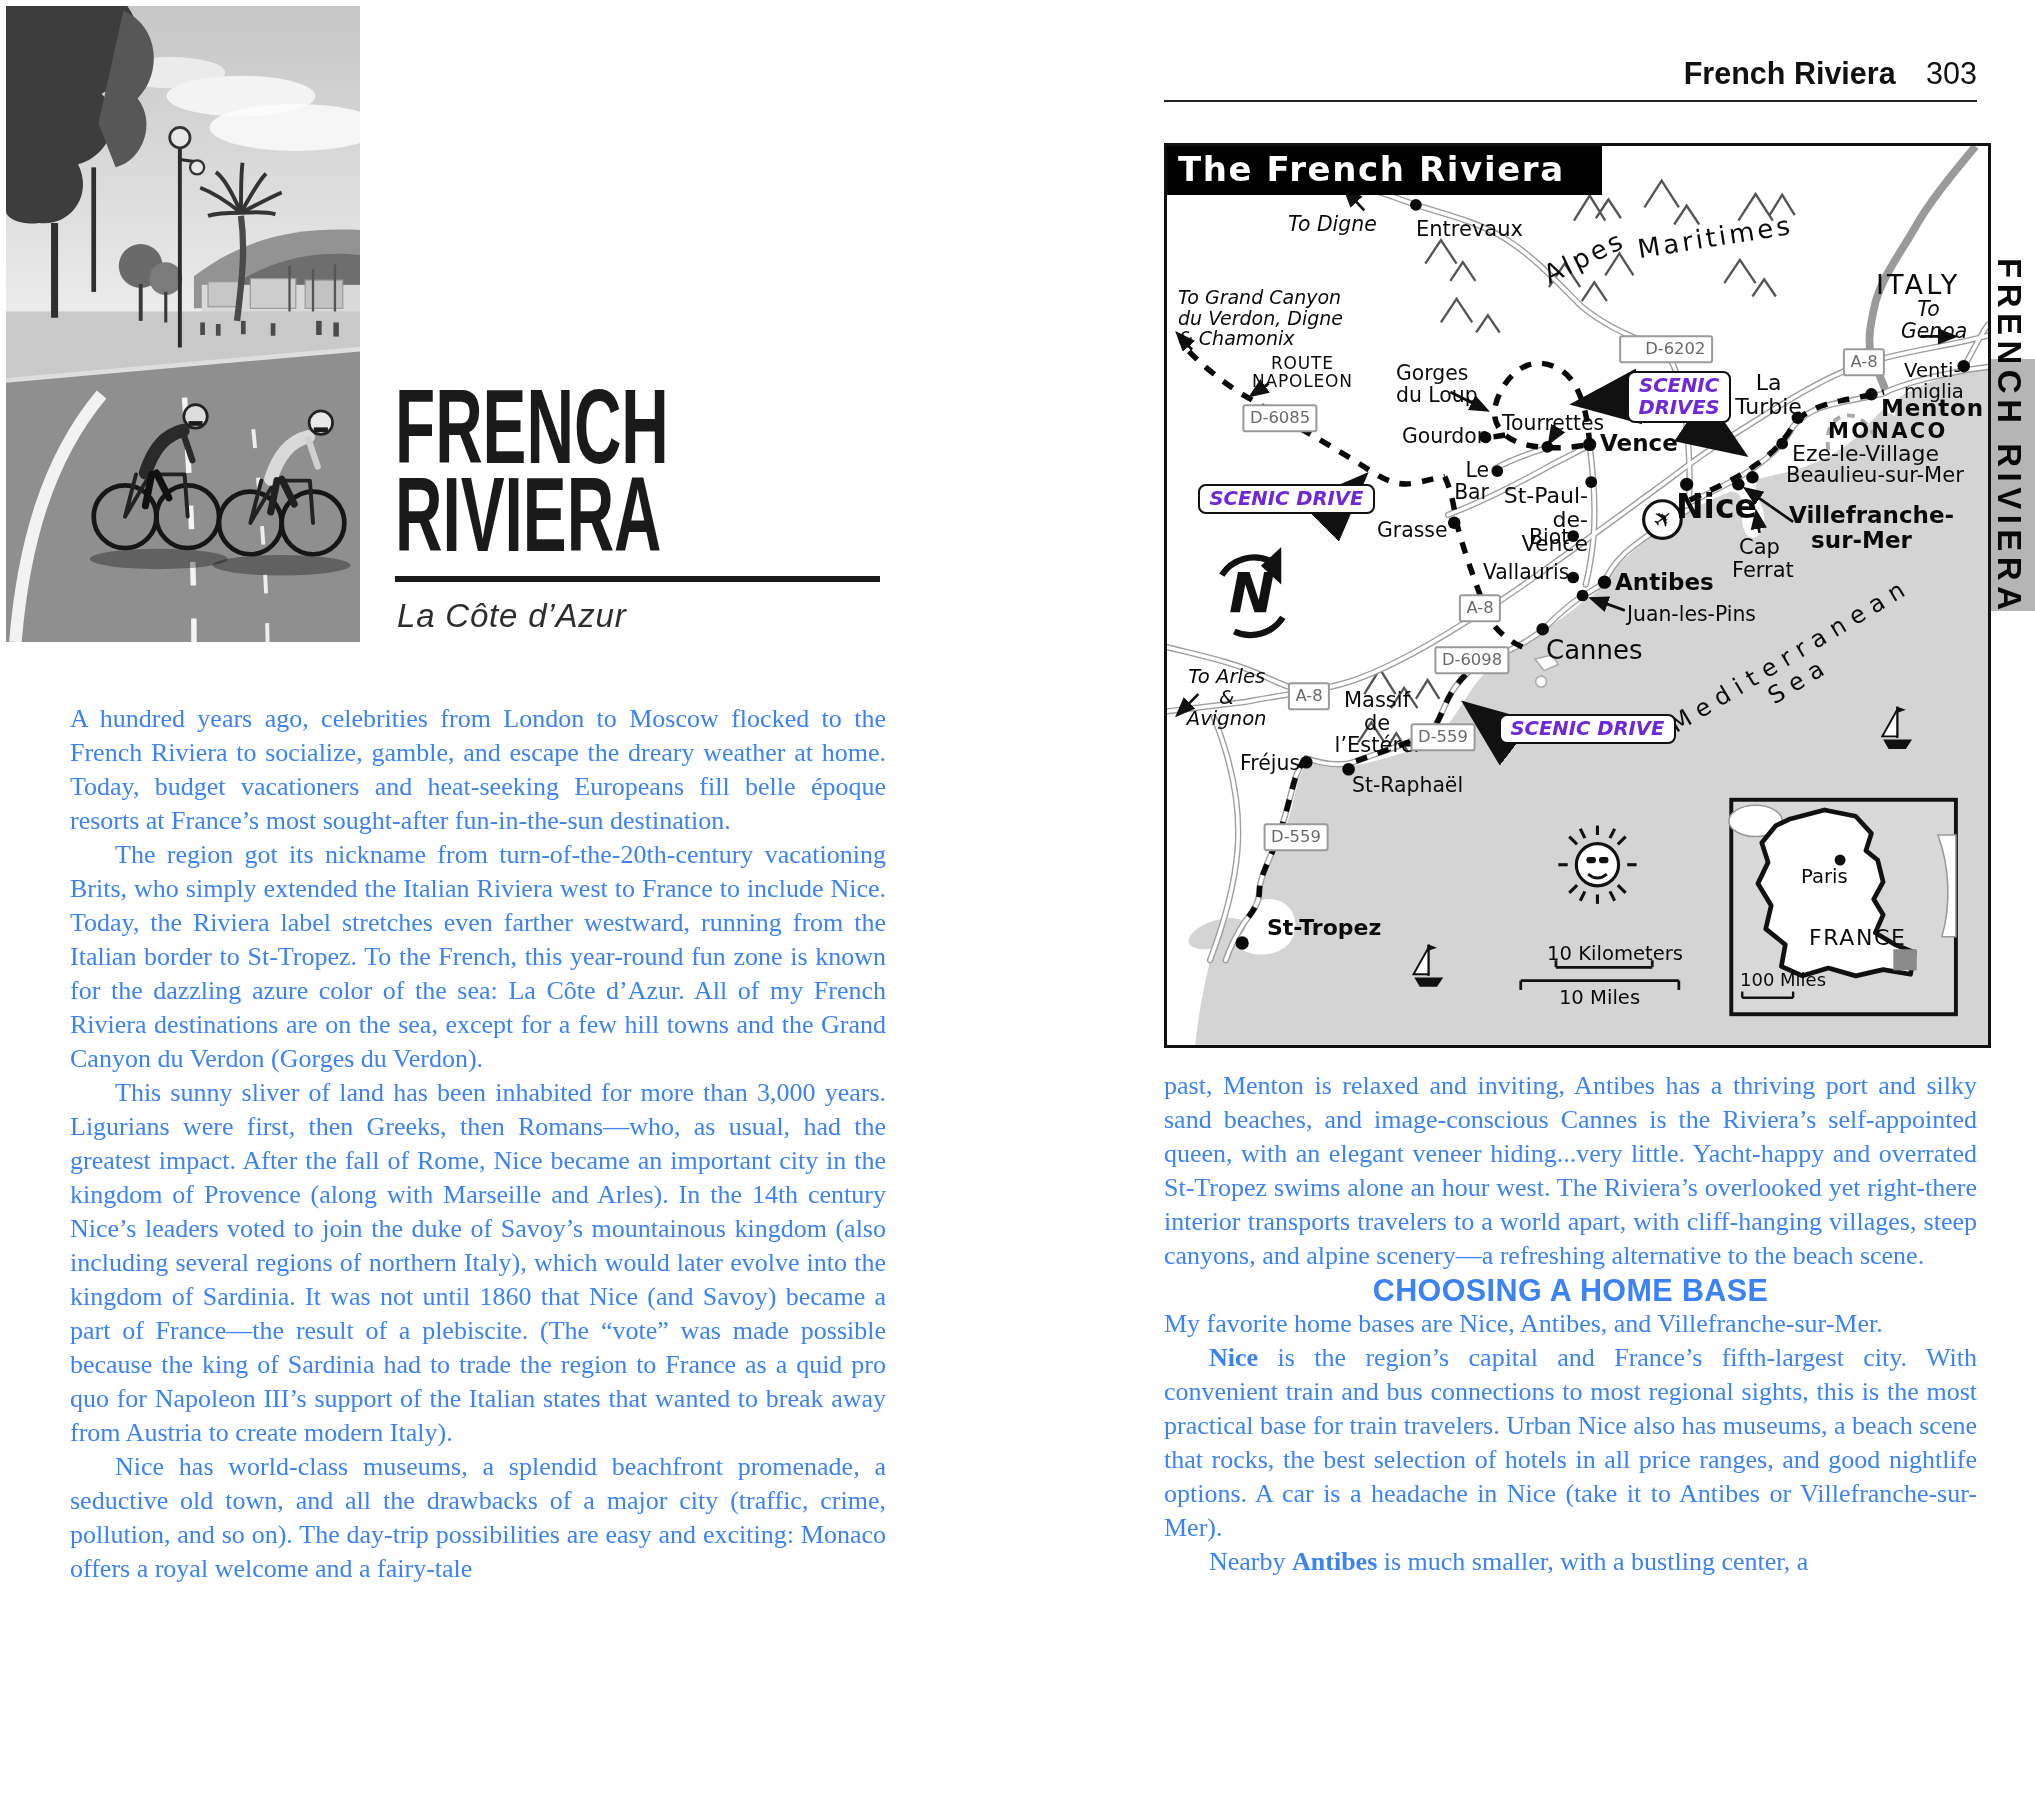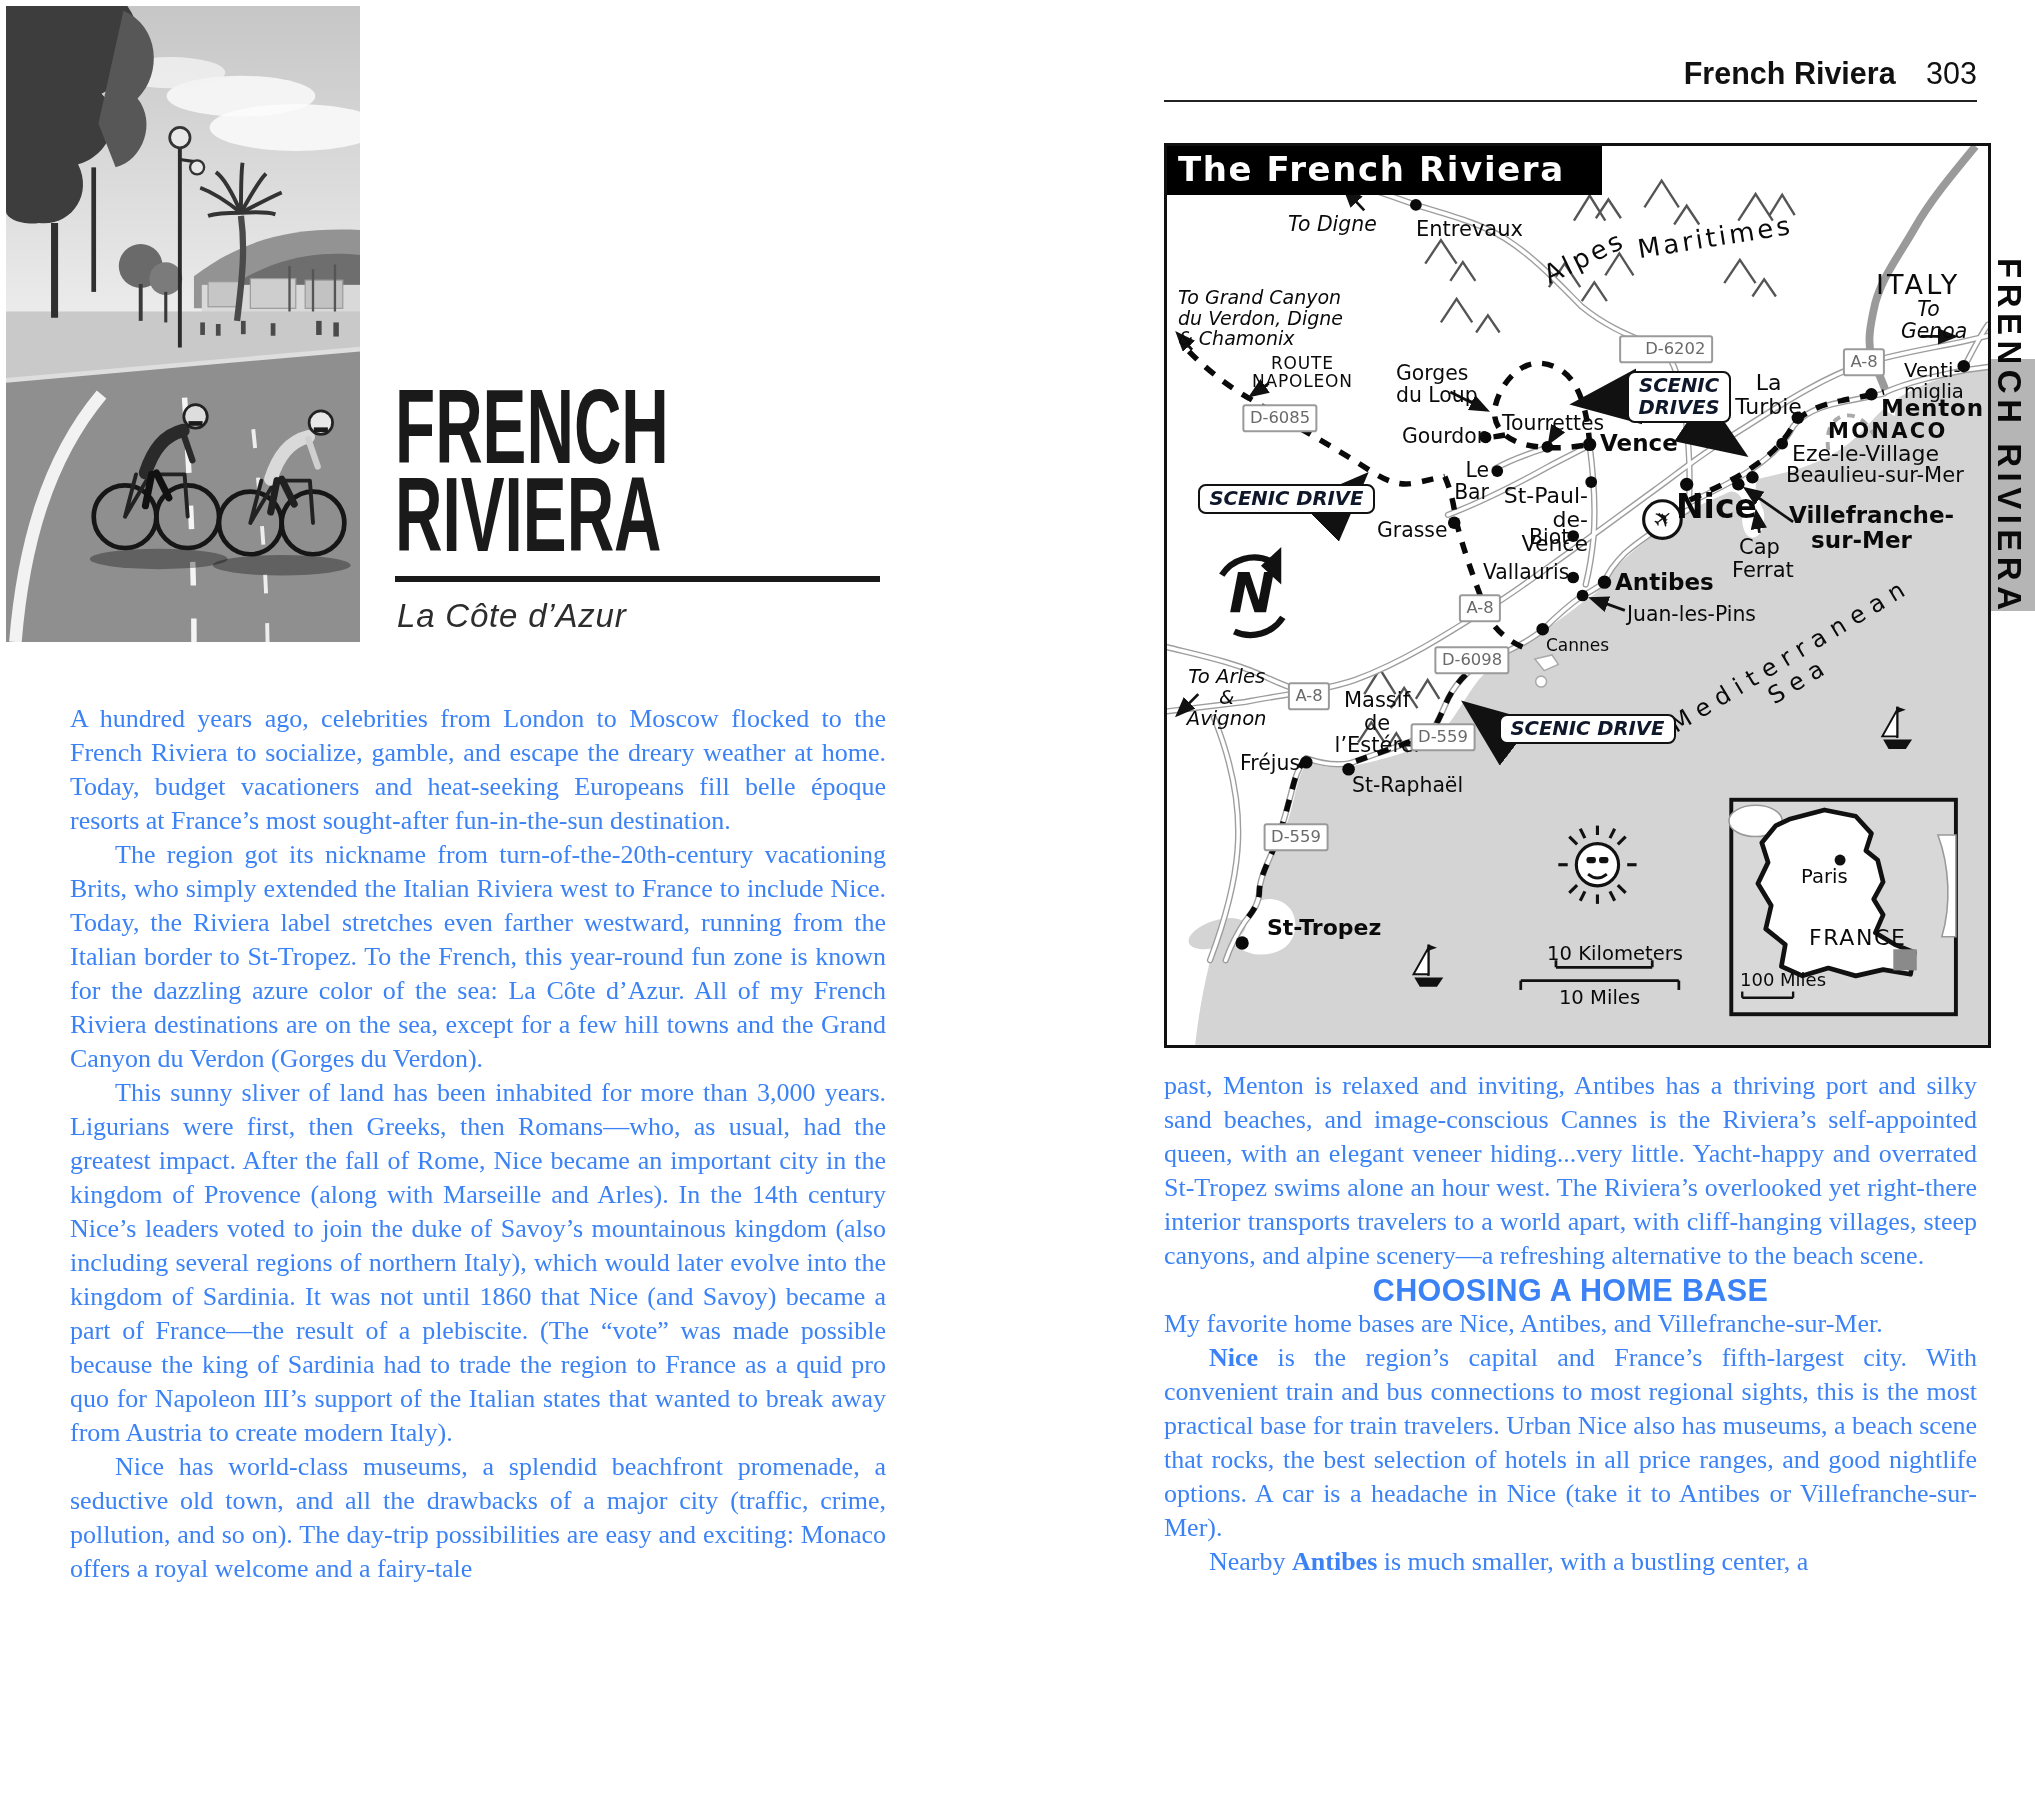--- a/index.html
+++ b/index.html
@@ -37,26 +37,26 @@
       font-family:"DejaVu Sans",sans-serif;overflow:hidden;}
   .map svg{position:absolute;left:0;top:0;}
   .map-titlebar{position:absolute;left:-3.1px;top:-3.1px;width:438px;height:52px;background:#000;color:#fff;
       font-weight:700;font-size:34px;line-height:52px;padding-left:14px;letter-spacing:1.6px;box-sizing:border-box;}
   .ml{position:absolute;font-size:20.4px;color:#0a0a0a;white-space:pre-line;line-height:1.08;}
   .ml.it{font-style:italic;}
   .ml.ctr{text-align:center;}
   .ml.rt{text-align:right;}
   .ml.town-b{font-weight:700;font-size:23px;}
   .ml.town-xl{font-weight:700;font-size:33px;}
-  .ml.town-l{font-size:17px;}
+  .ml.town-l{font-size:26px;}
   .ml.caps{font-size:17px;letter-spacing:0.8px;}
   .ml.reg{letter-spacing:3.1px;font-size:26px;}
   .shield{position:absolute;background:#fff;border:2.3px solid #9a9a9a;border-radius:3.1px;color:#6a6a6a;
       font-size:16.4px;padding:0 5.5px;line-height:23.5px;transform:translate(-50%,-50%);white-space:nowrap;}
-  .callout{position:absolute;background:#fff;border:2.7px solid #111;border-radius:7.8px;color:#0f172a;
+  .callout{position:absolute;background:#fff;border:2.7px solid #111;border-radius:7.8px;color:#6d28d9;
       font-weight:700;font-style:italic;font-size:19.6px;padding:2.3px 9.4px;text-align:center;white-space:pre-line;line-height:1.1;}
   .compass-n{position:absolute;left:85px;top:450px;transform:translate(-50%,-54%);font-weight:700;
       font-size:55px;font-style:italic;}
   .plane{position:absolute;left:496px;top:373px;transform:translate(-50%,-50%) rotate(-38deg);font-size:23.5px;}
 </style>
 </head>
 <body>
 
 <div class="abs photo">
   <svg width="354" height="636" viewBox="0 0 452 812">

